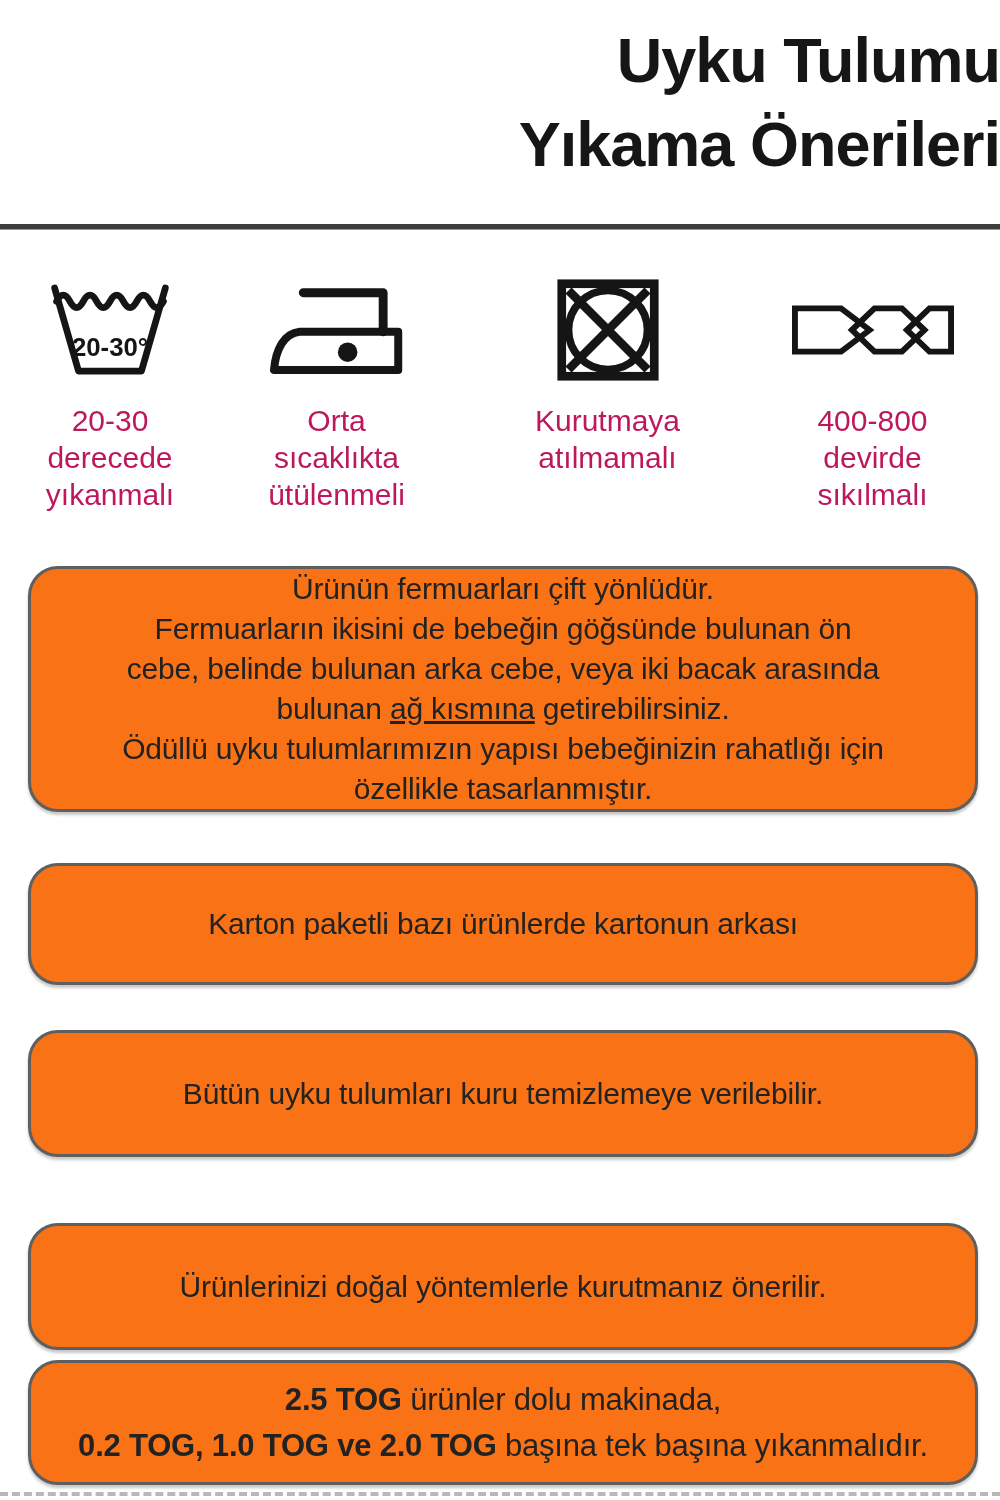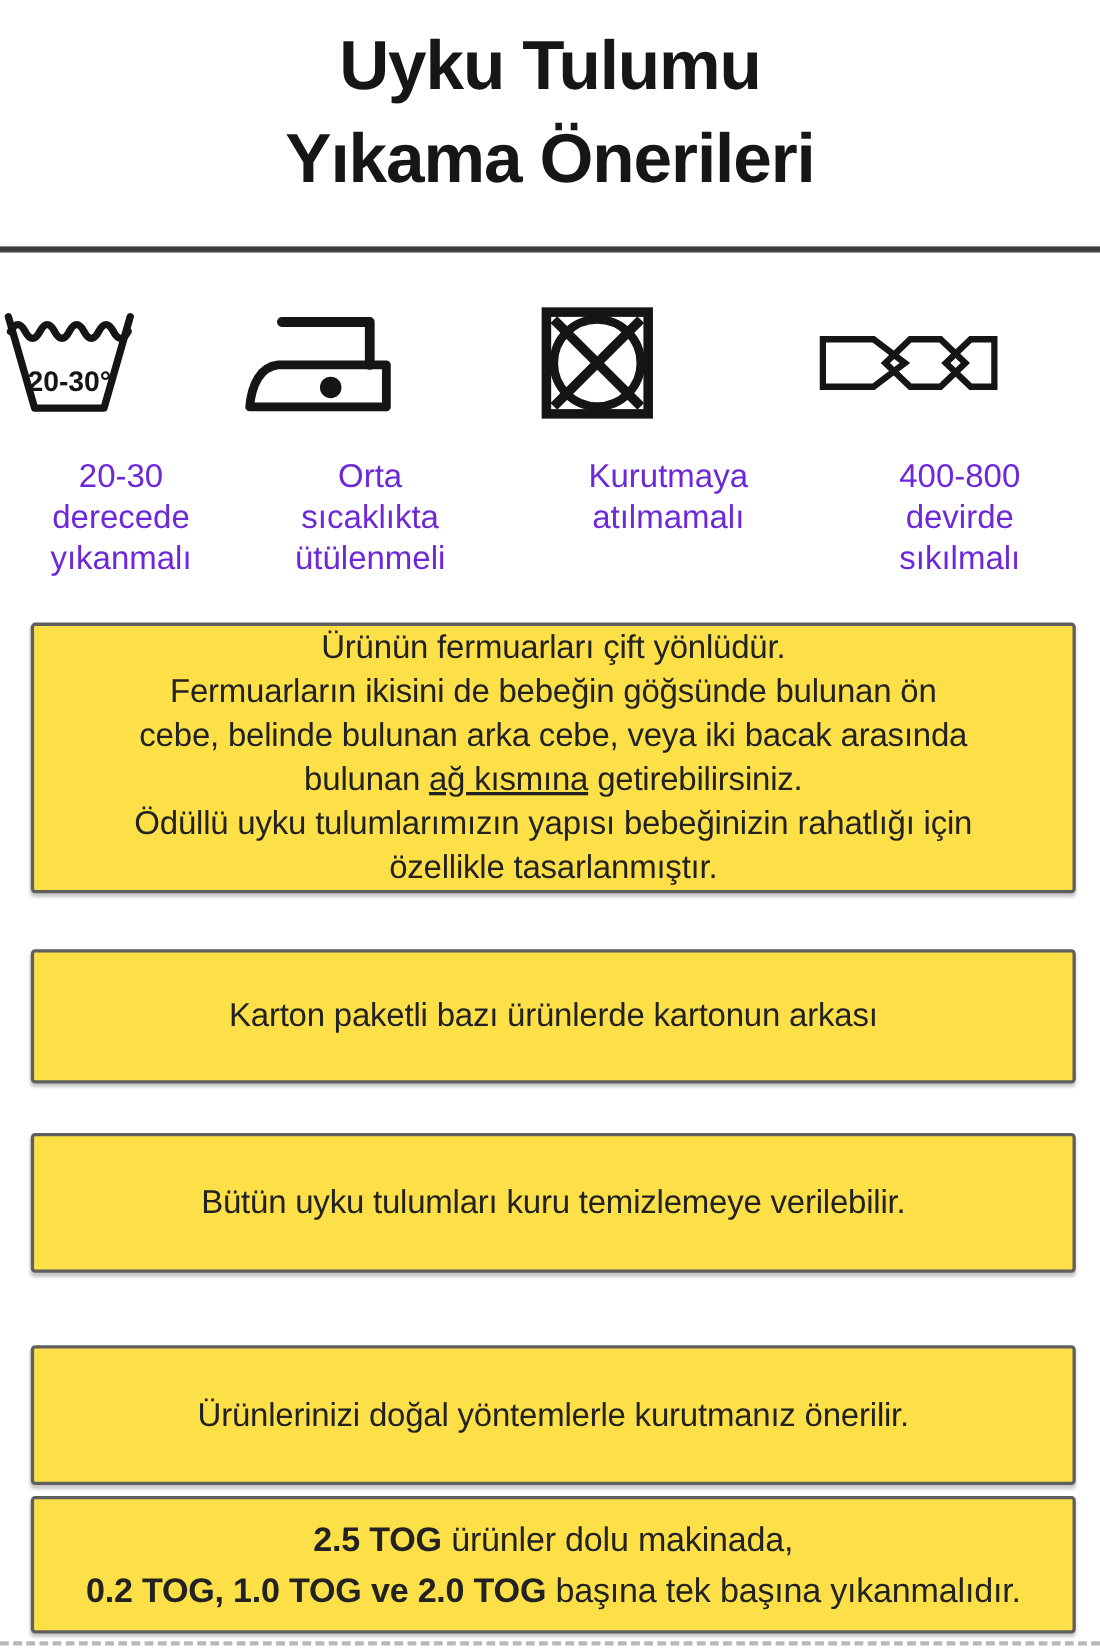--- a/index.html
+++ b/index.html
@@ -9,21 +9,21 @@
     font-family: "Liberation Sans", sans-serif;
     color: #1c1c1c;
     position: relative;
     overflow: hidden;
   }
   .page { position: absolute; inset: 0; }
 
   
   .title {
     position: absolute; top: 18px; left: 0; width: 1000px;
-    text-align: center;
+    text-align: right;
     font-size: 63px; font-weight: 600; letter-spacing: -1px;
     line-height: 84px;
     white-space: pre-line;
     color: #161616;
   }
 
   
   .divider {
     position: absolute; top: 224px; left: 0; width: 1000px; height: 5px;
     background: #3d3d3d;
@@ -32,44 +32,44 @@
 
   
   .icons-row { position: absolute; top: 276px; left: 0; width: 1000px; height: 230px; }
   .icon-col { position: absolute; top: 0; text-align: center; }
   .icon-col.c1 { left: 0;   width: 220px; }
   .icon-col.c2 { left: 219px; width: 235px; }
   .icon-col.c3 { left: 490px; width: 235px; }
   .icon-col.c4 { left: 745px; width: 255px; }
   .icon-slot {
     height: 108px;
-    display: flex; align-items: center; justify-content: flex-start;
+    display: flex; align-items: center; justify-content: center;
   }
   .icon-label {
-    margin-top: 31px;
+    margin-top: 18px;
     font-size: 30px; line-height: 37px;
     white-space: pre-line;
-    color: #6d28d9;
+    color: #be185d;
   }
   svg { display: block; }
   .stroke { stroke: #151515; fill: none; }
   .fill   { fill: #151515; stroke: none; }
   .tub-temp {
     font-family: "Liberation Sans", sans-serif;
     font-size: 27px; font-weight: bold; fill: #151515;
   }
 
   
   .info-box {
     position: absolute; left: 28px; width: 950px;
     box-sizing: border-box;
     border: 3px solid #5f5f5f;
-    border-radius: 4px;
+    border-radius: 30px;
     box-shadow: 0 3px 3px rgba(0,0,0,0.22);
-    background: #fde047;
+    background: #f97316;
     display: flex; flex-direction: column;
     align-items: center; justify-content: center;
     text-align: center;
     font-size: 30px; line-height: 40px;
     letter-spacing: -0.2px;
     color: #222222;
   }
   .box1 { top: 566px;  height: 246px; }
   .box2 { top: 863px;  height: 122px; align-items: center; }
   .box3 { top: 1030px; height: 127px; }

